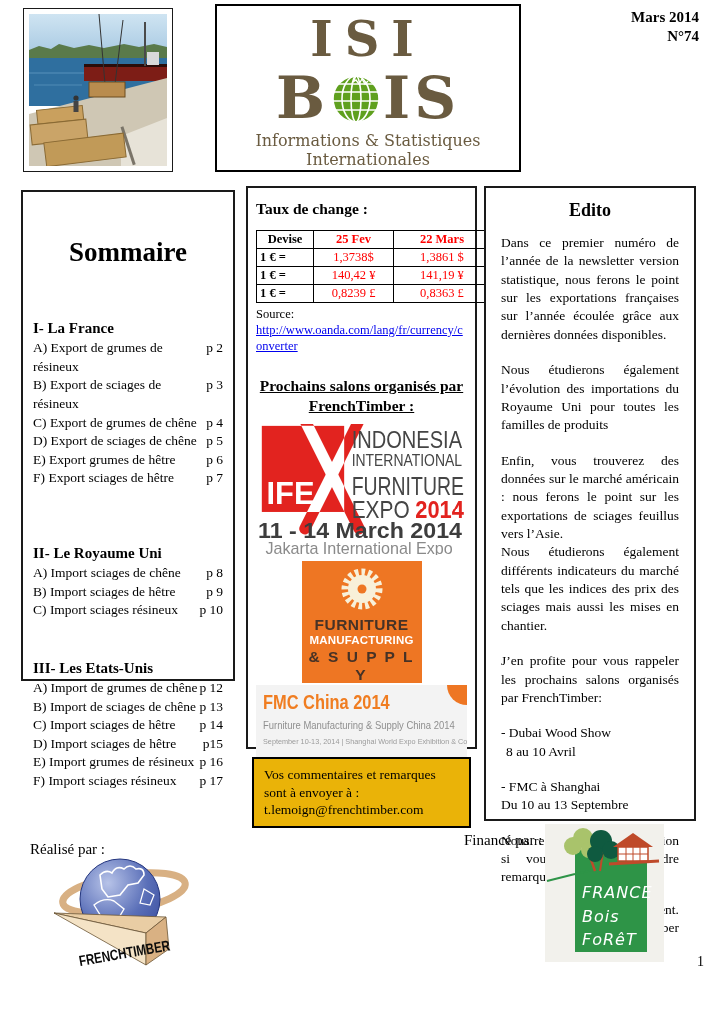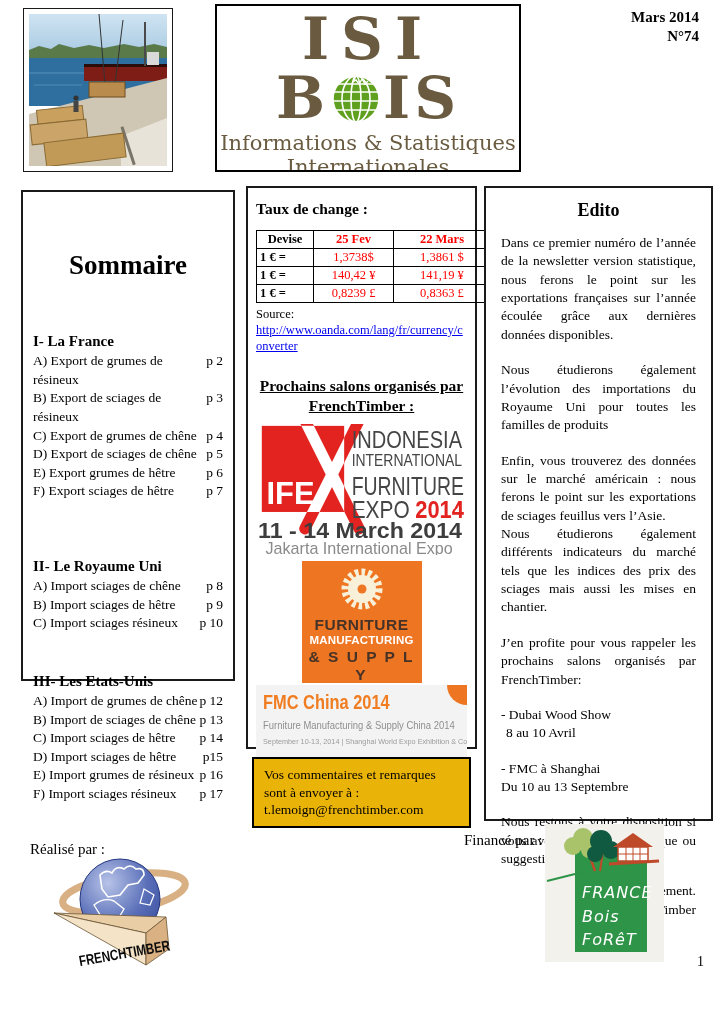--- a/index.html
+++ b/index.html
@@ -12,42 +12,42 @@
   .photo-frame {
     position:absolute; left:23px; top:8px; width:150px; height:164px;
     border:1px solid #1a1a1a; background:#fff; padding:5px;
   }
   .logo-box {
     position:absolute; left:215px; top:4px; width:306px; height:168px;
     border:2px solid #000; text-align:center; overflow:hidden; background:#fff;
   }
   .isi-l1 {
     font-family:"DejaVu Serif", serif; font-weight:bold; color:#6a5b40;
-    font-size:58px; line-height:58px; letter-spacing:12px; margin-top:4px;
+    font-size:48px; line-height:58px; letter-spacing:12px; margin-top:4px;
   }
   .isi-l2 {
     font-family:"DejaVu Serif", serif; font-weight:bold; color:#6a5b40;
     font-size:58px; line-height:60px; letter-spacing:4px;
     display:flex; align-items:center; justify-content:center;
   }
   .isi-globe { width:52px; height:52px; margin:0 1px; }
   .logo-tagline {
-    font-family:"DejaVu Serif", serif; color:#6a5b40; font-size:21px; margin-top:3px;
+    font-family:"DejaVu Serif", serif; color:#6a5b40; font-size:16px; margin-top:3px;
   }
   .issue {
     position:absolute; right:26px; top:8px; text-align:right;
     font-weight:bold; font-size:15px; line-height:1.25;
   }
   
   .box { position:absolute; border:2px solid #1a1a1a; background:#fff; }
-  .box-left   { left:21px;  top:190px; width:214px; height:491px; padding:16px 10px; }
+  .box-left   { left:21px;  top:190px; width:214px; height:491px; padding:3px 10px; }
   .box-middle { left:246px; top:186px; width:231px; height:563px; padding:12px 8px 0 8px; }
   .box-comments { left:252px; top:757px; width:219px; height:71px; border:2px solid #000;
                   position:absolute; background:#eab308; padding:7px 10px; font-size:13.5px; line-height:1.3; }
-  .box-right  { left:484px; top:186px; width:229px; height:635px; padding:12px 15px; }
+  .box-right  { left:484px; top:186px; width:212px; height:635px; padding:12px 15px; }
   
   .sommaire-title { text-align:center; font-weight:bold; font-size:27px; margin-top:42px; }
   .toc-section-1 { margin-top:52px; }
   .toc-section-2 { margin-top:57px; }
   .toc-section-3 { margin-top:40px; }
   .toc-heading { font-size:15px; font-weight:bold; margin-bottom:2px; }
   .toc-item { display:flex; justify-content:space-between; font-size:13.5px; line-height:1.38; }
   .toc-item .pg { white-space:nowrap; }
   
   .fx-title { font-weight:bold; font-size:15.5px; }

